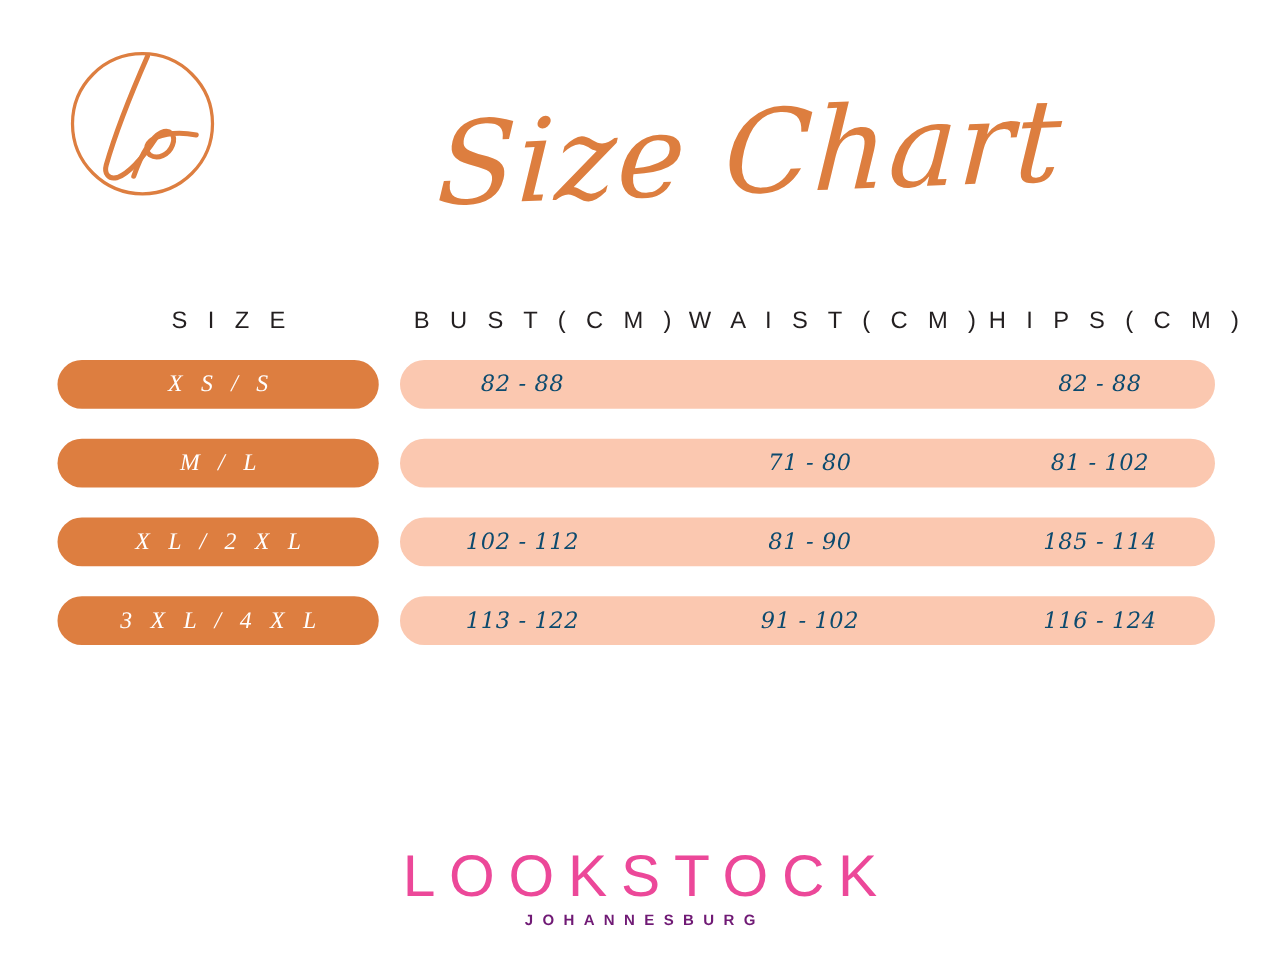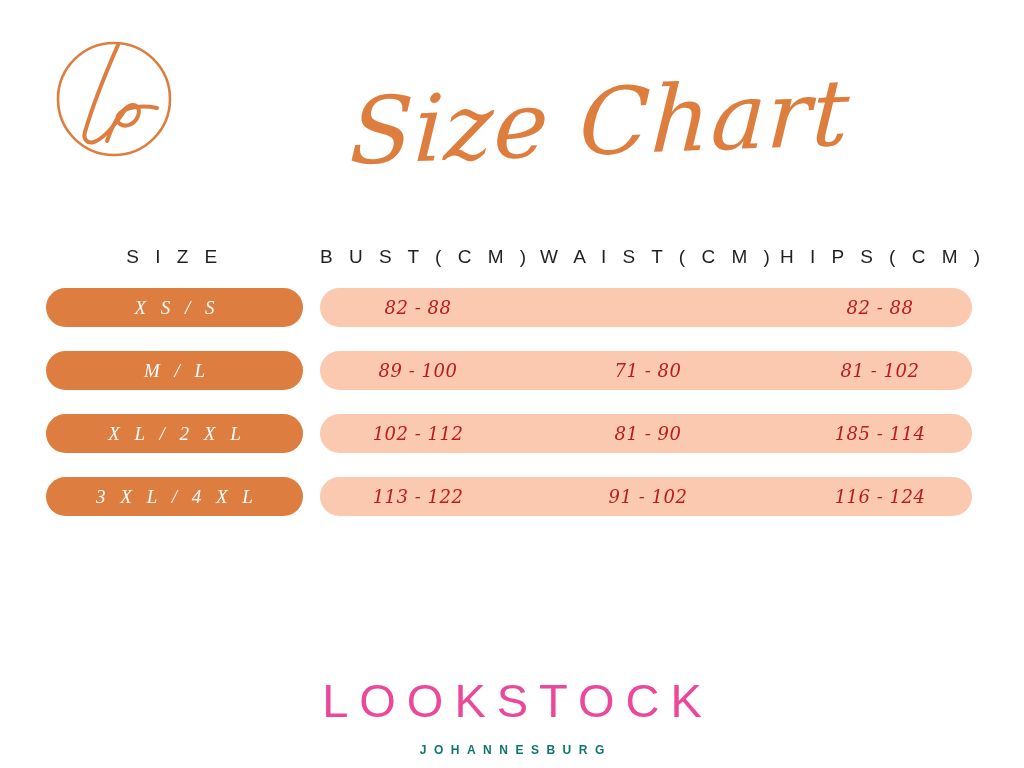--- a/index.html
+++ b/index.html
@@ -57,20 +57,21 @@
   .table {
     position: absolute;
     left: 0;
     top: 236px;
     width: 1024px;
   }
 
   .header-row {
     position: relative;
     height: 52px;
+    margin-left: 11px;
   }
   .col-head {
     position: absolute;
     top: 10px;
     text-align: center;
     font-family: "Liberation Sans", sans-serif;
     font-size: 19px;
     font-weight: 400;
     letter-spacing: 5.5px;
     color: #231f20;
@@ -122,21 +123,21 @@
   .value-cell {
     position: absolute;
     top: 0;
     height: 39px;
     display: flex;
     align-items: center;
     justify-content: center;
     font-family: "DejaVu Serif", serif;
     font-size: 18px;
     font-weight: 400;
-    color: #b91c1c;
+    color: #0c4a6e;
     letter-spacing: 0.5px;
     white-space: nowrap;
   }
   .value-cell.v0 { left: 320px; width: 196px; }
   .value-cell.v1 { left: 550px; width: 196px; }
   .value-cell.v2 { left: 782px; width: 196px; }
 
   
   .footer {
     position: absolute;
@@ -149,27 +150,27 @@
     font-family: "Liberation Sans", sans-serif;
     font-size: 47px;
     font-weight: 400;
     letter-spacing: 11px;
     text-indent: 11px;
     color: #ec4899;
     line-height: 1.05;
     white-space: nowrap;
   }
   .brand-sub {
-    margin-top: 18px;
+    margin-top: 4px;
     font-family: "Liberation Sans", sans-serif;
     font-size: 12px;
     font-weight: 700;
     letter-spacing: 7.5px;
     text-indent: 7.5px;
-    color: #0f766e;
+    color: #701a75;
     white-space: nowrap;
   }
 </style>
 </head>
 <body>
 
 <div class="page">
 
   <div class="logo-mark">
     <svg viewBox="0 0 118 118" xmlns="http://www.w3.org/2000/svg">
@@ -202,21 +203,20 @@
         <div class="value-bar"></div>
         <div class="value-cell v0">82 - 88</div>
         <div class="value-cell v2">82 - 88</div>
       </div>
 
       <div class="row">
         <div class="size-pill">
           <span class="size-pill-label">M / L</span>
         </div>
         <div class="value-bar"></div>
-        <div class="value-cell v0">89 - 100</div>
         <div class="value-cell v1">71 - 80</div>
         <div class="value-cell v2">81 - 102</div>
       </div>
 
       <div class="row">
         <div class="size-pill">
           <span class="size-pill-label">X L / 2 X L</span>
         </div>
         <div class="value-bar"></div>
         <div class="value-cell v0">102 - 112</div>

